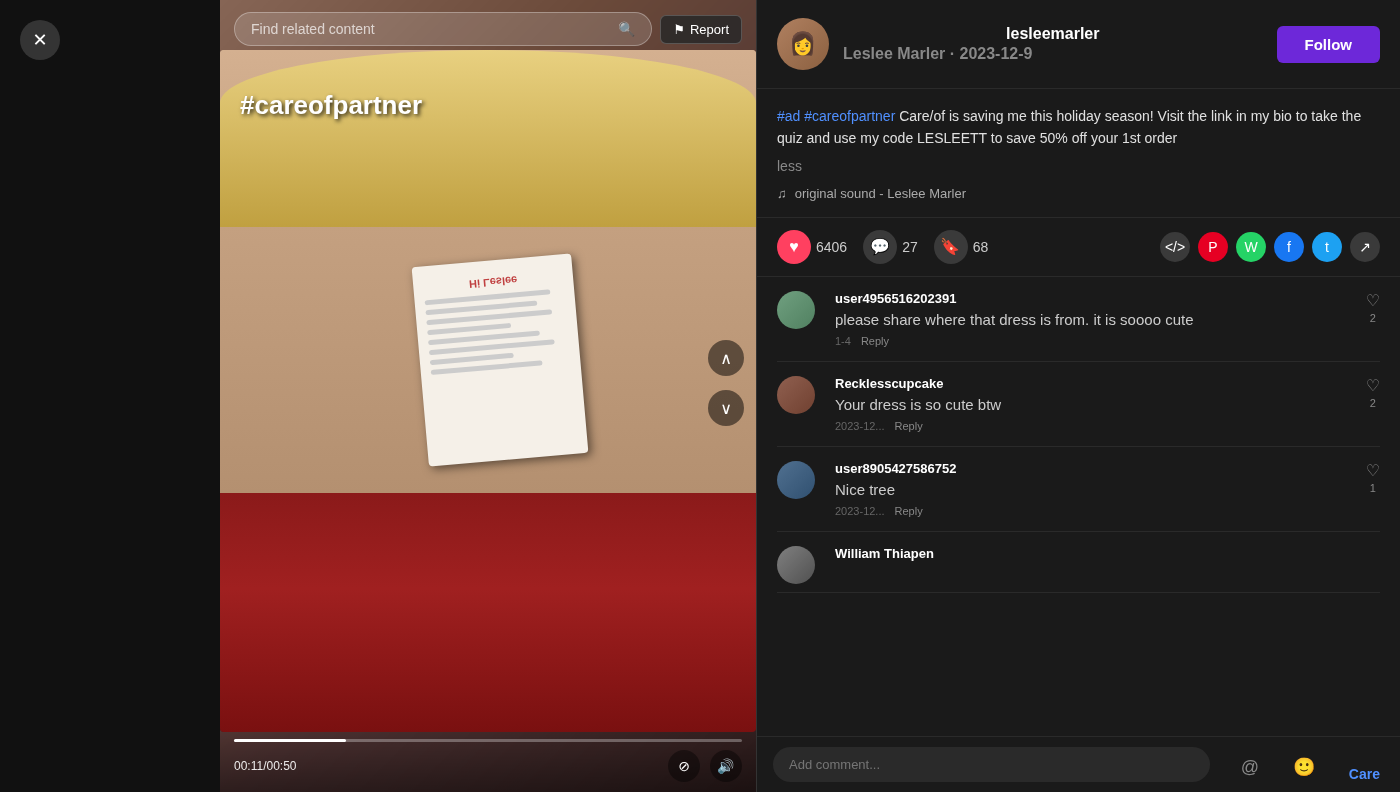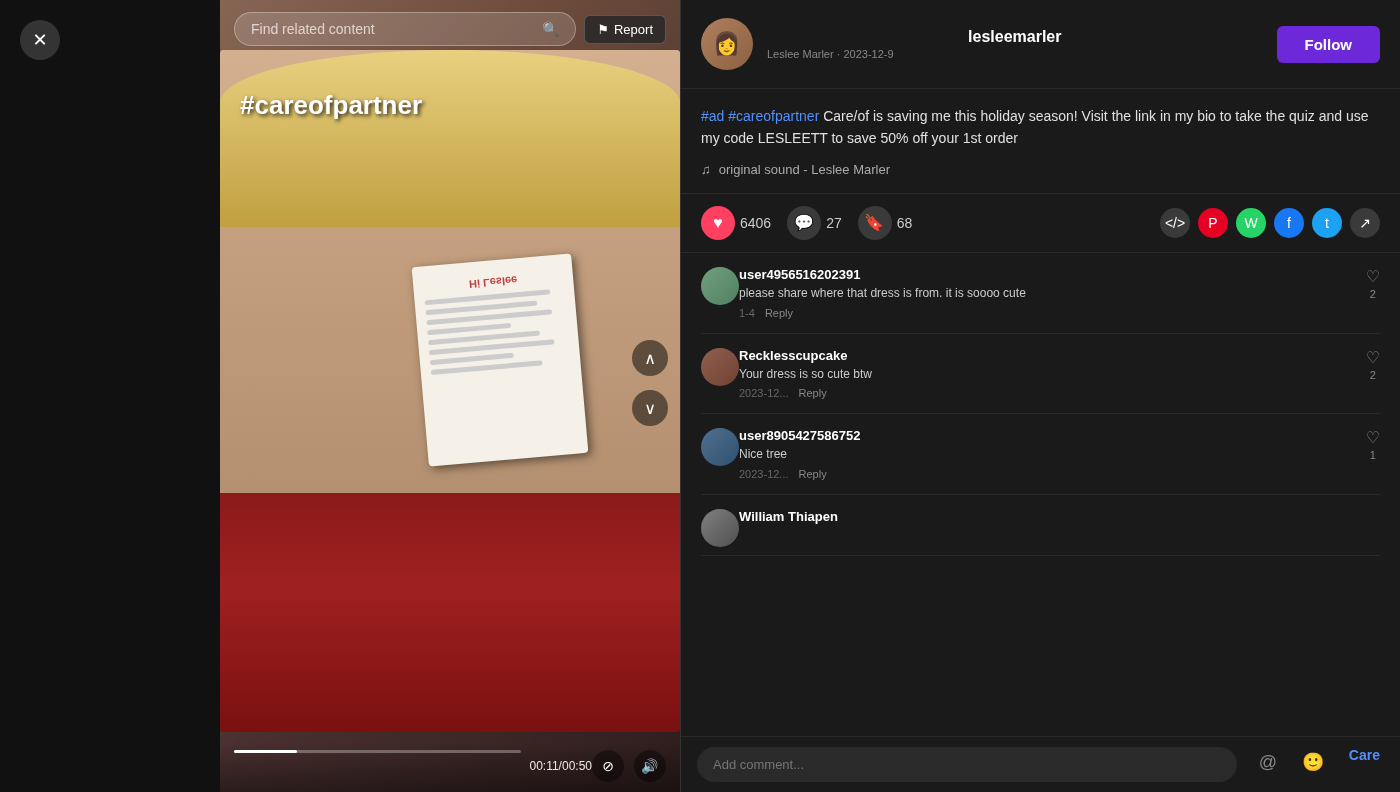--- a/index.html
+++ b/index.html
@@ -35,21 +35,21 @@
       justify-content: center;
       cursor: pointer;
       font-size: 18px;
       color: #fff;
       z-index: 10;
     }
 
     
     .video-container {
       position: relative;
-      width: 460px;
+      width: 536px;
       flex-shrink: 0;
       background: #2a2a2a;
       overflow: hidden;
       display: flex;
       flex-direction: column;
     }
     .video-top-bar {
       position: absolute;
       top: 0;
       left: 0;
@@ -181,21 +181,21 @@
 
     
     .video-controls {
       position: absolute;
       bottom: 0;
       left: 0;
       right: 0;
       padding: 8px 14px 10px;
       background: linear-gradient(transparent, rgba(0,0,0,0.4));
       display: flex;
-      flex-direction: row;
+      flex-direction: column;
       gap: 8px;
     }
     .progress-bar {
       width: 100%;
       height: 3px;
       background: rgba(255,255,255,0.3);
       border-radius: 2px;
       position: relative;
     }
     .progress-fill {
@@ -281,23 +281,24 @@
     .profile-info {
       flex: 1;
     }
     .profile-name {
       font-size: 16px;
       font-weight: 700;
       color: #fff;
       text-align: center;
     }
     .profile-sub {
-      font-size: 11px;
+      font-size: 16px;
       color: #888;
       margin-top: 2px;
+      font-weight: bold;
     }
     .follow-btn {
       background: #6d28d9;
       color: #fff;
       border: none;
       border-radius: 6px;
       padding: 10px 28px;
       font-size: 15px;
       font-weight: 600;
       cursor: pointer;
@@ -454,21 +455,21 @@
       flex: 1;
       overflow-y: auto;
       padding: 0 20px;
     }
     .comments-list::-webkit-scrollbar { width: 4px; }
     .comments-list::-webkit-scrollbar-track { background: transparent; }
     .comments-list::-webkit-scrollbar-thumb { background: #444; border-radius: 2px; }
 
     .comment-item {
       display: flex;
-      gap: 0;
+      gap: 20px;
       padding: 14px 0;
       border-bottom: 1px solid #2a2a2a;
       align-items: flex-start;
     }
     .comment-avatar {
       width: 38px;
       height: 38px;
       border-radius: 50%;
       flex-shrink: 0;
       overflow: hidden;
@@ -479,21 +480,21 @@
     .comment-avatar-4 { background: linear-gradient(135deg, #808080, #505050); }
 
     .comment-content { flex: 1; }
     .comment-username {
       font-size: 13px;
       font-weight: 600;
       color: #fff;
       margin-bottom: 3px;
     }
     .comment-text {
-      font-size: 12px;
+      font-size: 15px;
       color: #ccc;
       line-height: 1.4;
     }
     .comment-meta {
       display: flex;
       align-items: center;
       gap: 10px;
       margin-top: 5px;
     }
     .comment-date {
@@ -512,24 +513,24 @@
       align-items: center;
       gap: 2px;
       cursor: pointer;
     }
     .comment-like-icon { font-size: 16px; color: #888; }
     .comment-like-count { font-size: 11px; color: #888; }
 
     
     .comment-input-row {
       display: flex;
-      align-items: flex-start;
+      align-items: flex-end;
       padding: 10px 16px;
       border-top: 1px solid #2a2a2a;
-      gap: 16px;
+      gap: 25px;
       background: #1a1a1a;
     }
     .comment-input {
       flex: 1;
       background: #2a2a2a;
       border: none;
       border-radius: 20px;
       padding: 10px 16px;
       color: #888;
       font-size: 13px;
@@ -652,20 +653,21 @@
     <button class="follow-btn">Follow</button>
   </div>
 
   <div class="content-body">
     <div class="post-tags">
       <span class="tag">#ad</span>
       <span> </span>
       <span class="tag">#careofpartner</span>
       <span class="post-text"> <span>Care/of is saving me this holiday season! Visit the link in my bio to take the quiz and use my code LESLEETT to save 50% off your 1st order</span></span>
     </div>
+    <span class="less-btn">less</span>
     <div class="sound-row">
       <span>♫</span>
       <span>original sound - Leslee Marler</span>
     </div>
   </div>
 
   <div class="actions-row">
     <div class="action-item">
       <div class="action-icon-circle like-icon">♥</div>
       <span>6406</span>

